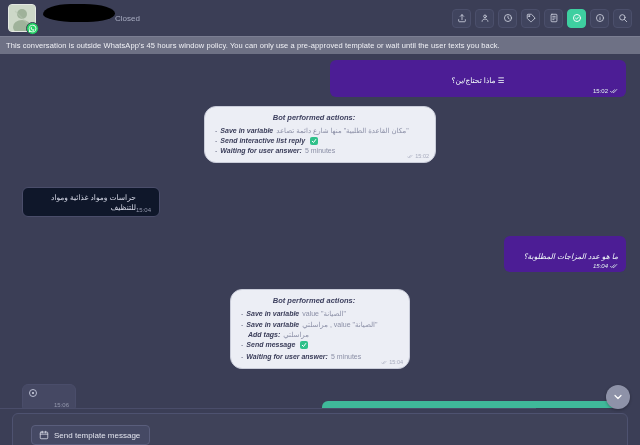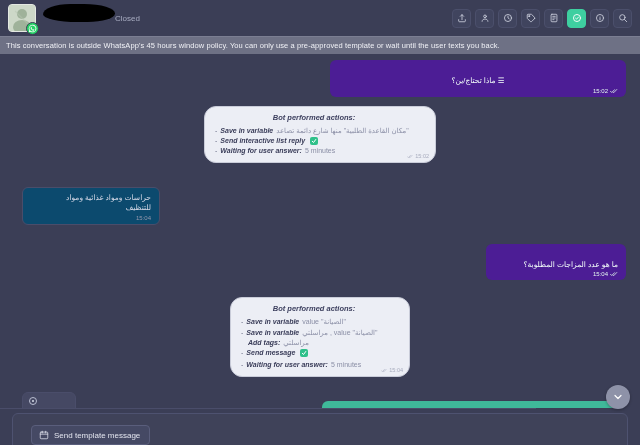--- a/index.html
+++ b/index.html
@@ -118,25 +118,25 @@
   }
   .meta {
     display: flex; align-items: center; gap: 2px;
     align-self: flex-end; margin-top: 2px;
   }
   .meta .time { font-size: 6px; color: #e3f6ef; }
   .meta .ticks { width: 8px; height: 6px; }
 
   
   .bubble-in {
-    background: #0c4a6e;
+    background: #0f172a;
     border-radius: 6px;
     padding: 5px 8px 3px 23px;
     position: relative;
-    display: flex; flex-direction: column;
+    display: flex; flex-direction: row;
     border: 1px solid #4a4d6a;
   }
   .bubble-in .msg-text {
     font-size: 7.5px; direction: rtl; text-align: right;
     color: #d7dae8; line-height: 1.3;
   }
   .bubble-in .meta .time { font-size: 6px; color: #9498ad; }
 
   
   .bubble-small {
@@ -378,21 +378,21 @@
     <div class="row left" style="margin-top:24px; padding-left:22px;">
       <div class="bubble-in" style="width:138px;">
         <div class="msg-text">حراسات ومواد غذائية ومواد للتنظيف</div>
         <div class="meta">
           <span class="time">15:04</span>
         </div>
       </div>
     </div>
 
     <div class="row right" style="margin-top:19px;">
-      <div class="bubble-out" style="width:140px;">
+      <div class="bubble-out" style="width:122px;font-style:italic;">
         <div class="msg-text">ما هو عدد المزاجات المطلوبة؟</div>
         <div class="meta">
           <span class="time">15:04</span>
           <svg class="ticks" viewBox="0 0 16 10" fill="none" stroke="#dff5ec" stroke-width="1.6" stroke-linecap="round" stroke-linejoin="round">
             <path d="M1 5.5l2.6 2.6L9 2.4"></path>
               <path d="M6.4 7.6L7.4 8.4 13.6 2"></path>
           </svg>
         </div>
       </div>
     </div>

